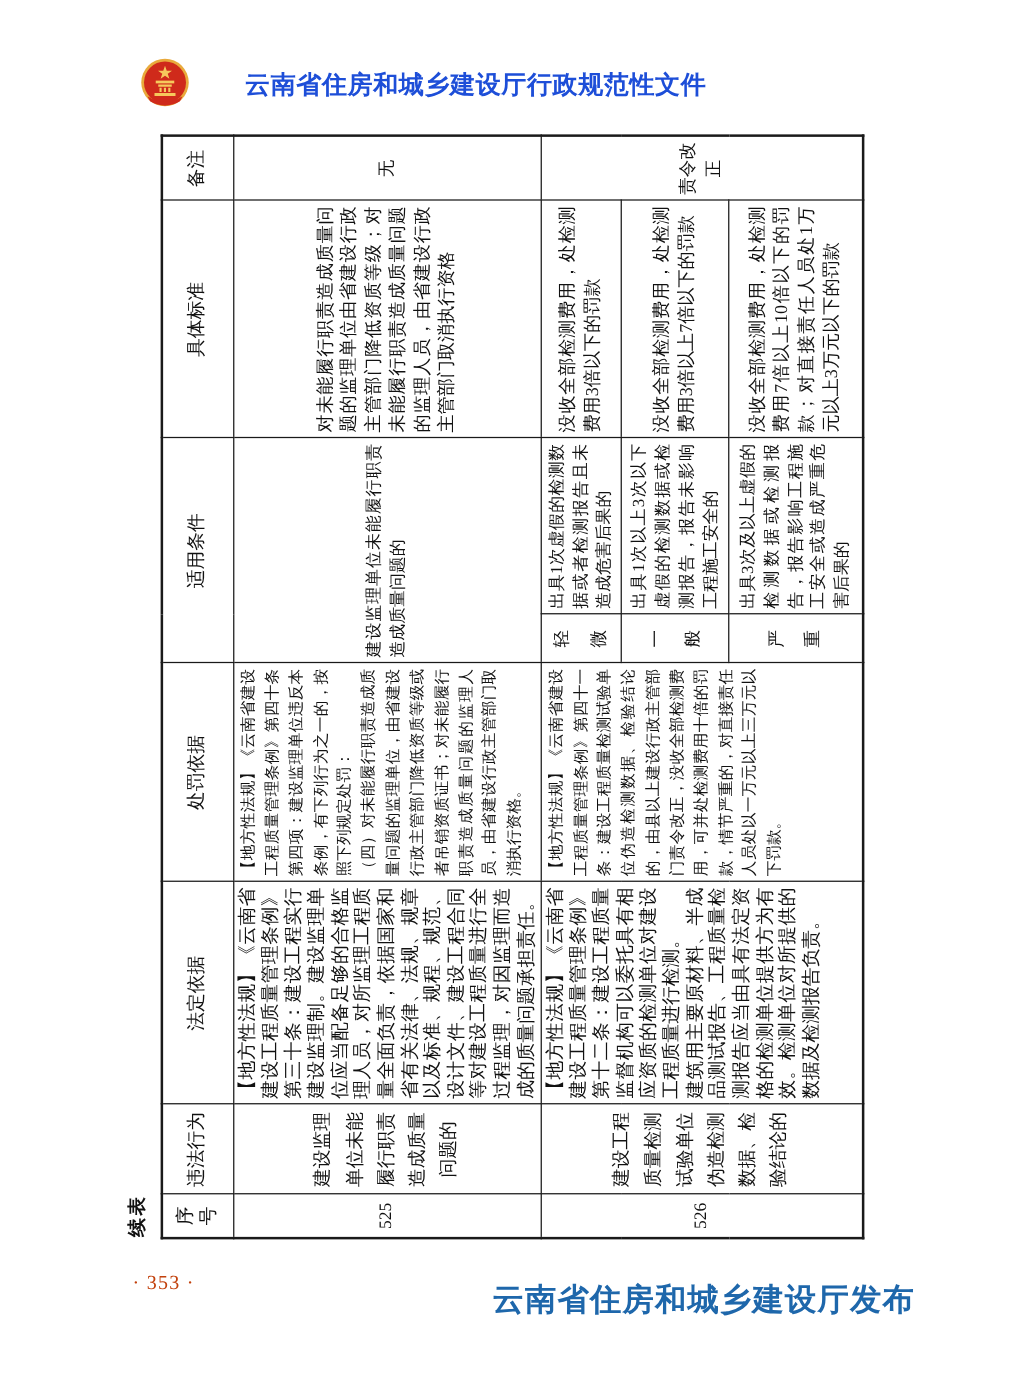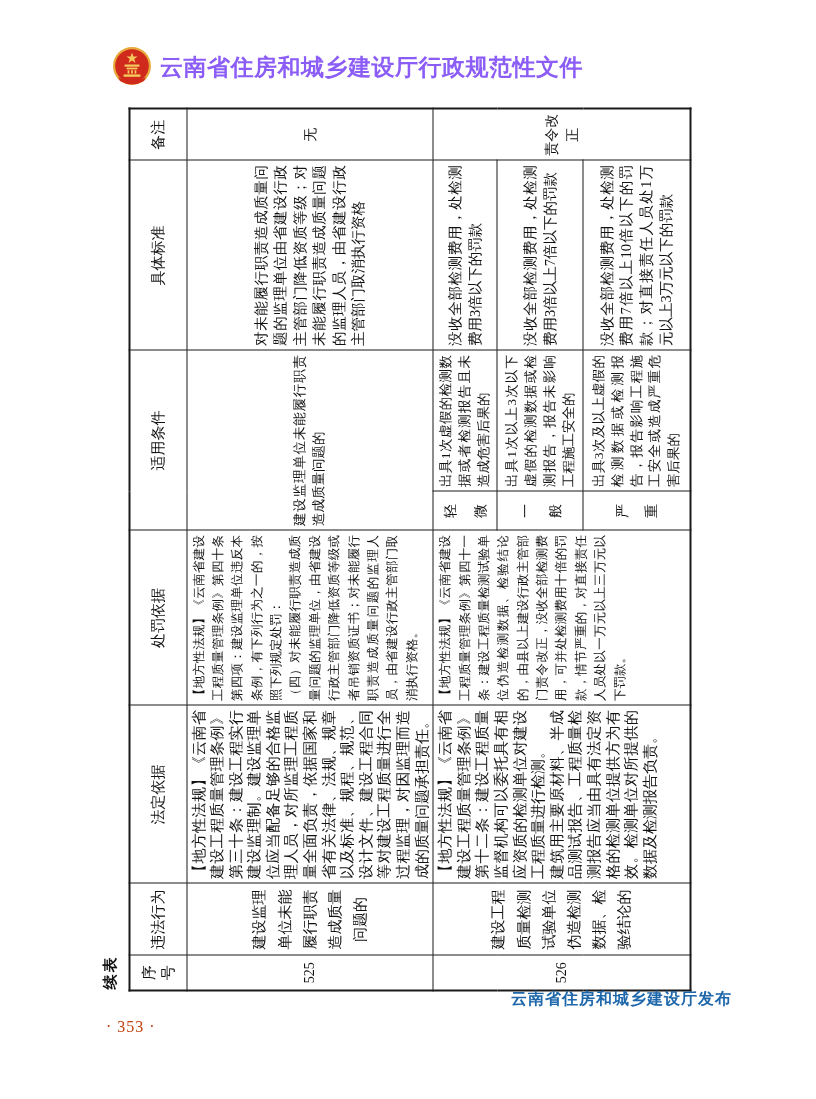--- a/index.html
+++ b/index.html
@@ -5,22 +5,22 @@
   html,body{margin:0;padding:0;}
   body{
     width:816px;height:1099px;position:relative;background:#ffffff;
     font-family:"Liberation Serif","DejaVu Serif",serif;color:#111;
     overflow:hidden;
   }
   
   .page-header{position:absolute;left:112px;top:46px;display:flex;align-items:center;gap:8px;}
   .emblem{width:40px;height:42px;flex:0 0 auto;}
   .doc-title{
-    font-size:23px;font-weight:bold;color:#8b5cf6;letter-spacing:0.5px;
-    font-family:"Liberation Serif","DejaVu Serif",serif;white-space:nowrap;
+    font-size:20px;font-weight:bold;color:#1d4ed8;letter-spacing:0.5px;
+    font-family:"Liberation Serif","DejaVu Serif",serif;white-space:nowrap;margin-left:36px;
   }
   
   .rot-wrap{
     position:absolute;left:-48px;top:258px;width:882px;height:585px;
     transform:rotate(-90deg);
   }
   .xubiao{
     height:24px;font-size:15px;font-weight:bold;color:#111;
     padding:0 0 4px 2px;letter-spacing:2px;
   }
@@ -39,21 +39,21 @@
   .c-pen{font-size:12.5px;text-align:justify;vertical-align:top;line-height:1.55;padding:3px 3px;}
   .c-cond{font-size:13.5px;text-align:justify;vertical-align:middle;line-height:1.4;padding:2px 4px;}
   .c-sev{font-size:14px;text-align:center;vertical-align:middle;padding:0;}
   .sev-inner{display:inline-block;width:1em;word-break:break-all;line-height:2.1;}
   .c-std{font-size:14.5px;text-align:justify;vertical-align:middle;line-height:1.35;padding:2px 4px;}
   .c-rem{font-size:14px;text-align:center;vertical-align:middle;line-height:1.5;padding:2px 3px;}
   .pre{white-space:pre-line;}
   
   .page-num{position:absolute;left:106px;top:1018px;font-size:16px;color:#c2410c;letter-spacing:1px;}
   .publisher{
-    position:absolute;right:84px;top:989px;font-size:16px;font-weight:bold;
+    position:absolute;right:84px;top:1023px;font-size:25px;font-weight:bold;
     color:#1e67ab;letter-spacing:1px;white-space:nowrap;text-align:right;
   }
 </style>
 </head>
 <body>
 
 <div class="page-header">
   <svg class="emblem" viewBox="0 0 40 42" aria-hidden="true">
     <circle cx="20" cy="20" r="19" fill="#e9aa3c"></circle>
     <circle cx="20" cy="20" r="16.8" fill="#cf2a1b"></circle>

